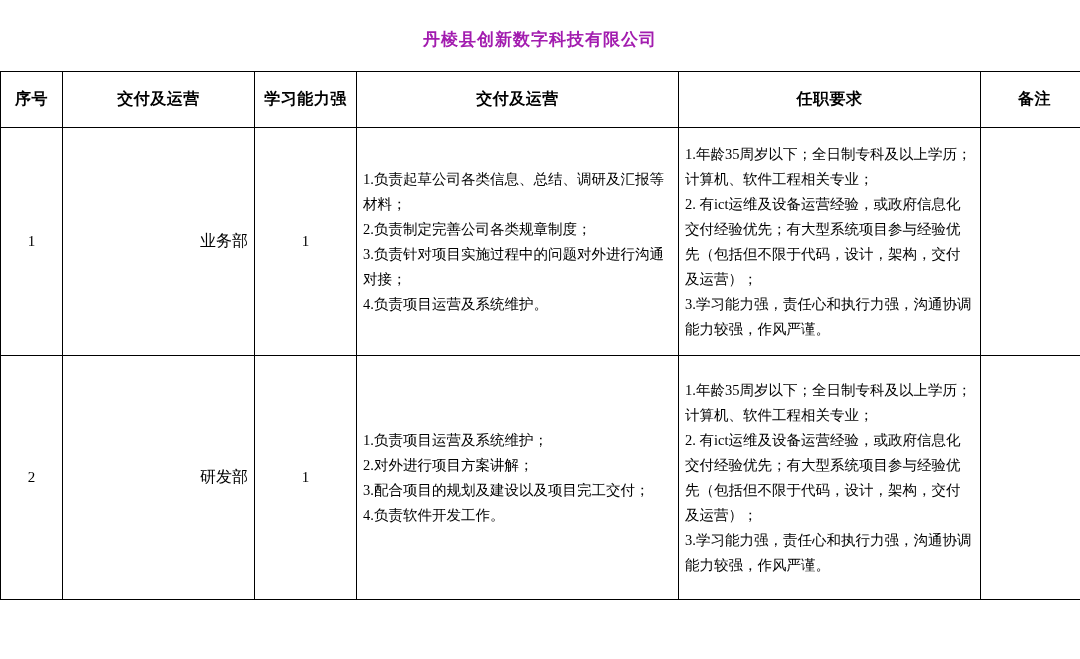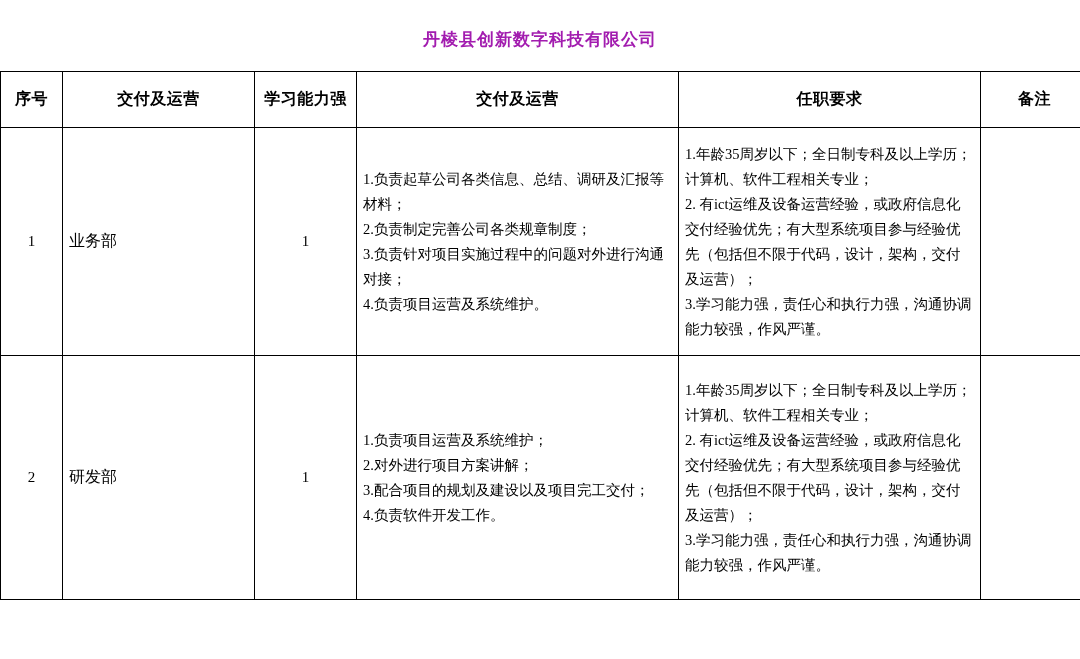--- a/index.html
+++ b/index.html
@@ -51,21 +51,21 @@
     font-weight: bold;
     height: 56px;
     letter-spacing: 0.5px;
   }
   td.c-index,
   td.c-count {
     text-align: center;
     font-size: 15px;
   }
   td.c-post {
-    text-align: left;
+    text-align: right;
     font-size: 16px;
   }
   td.c-note {
     text-align: center;
     font-size: 15px;
   }
   td.c-duty,
   td.c-req {
     vertical-align: top;
     font-size: 14.5px;

